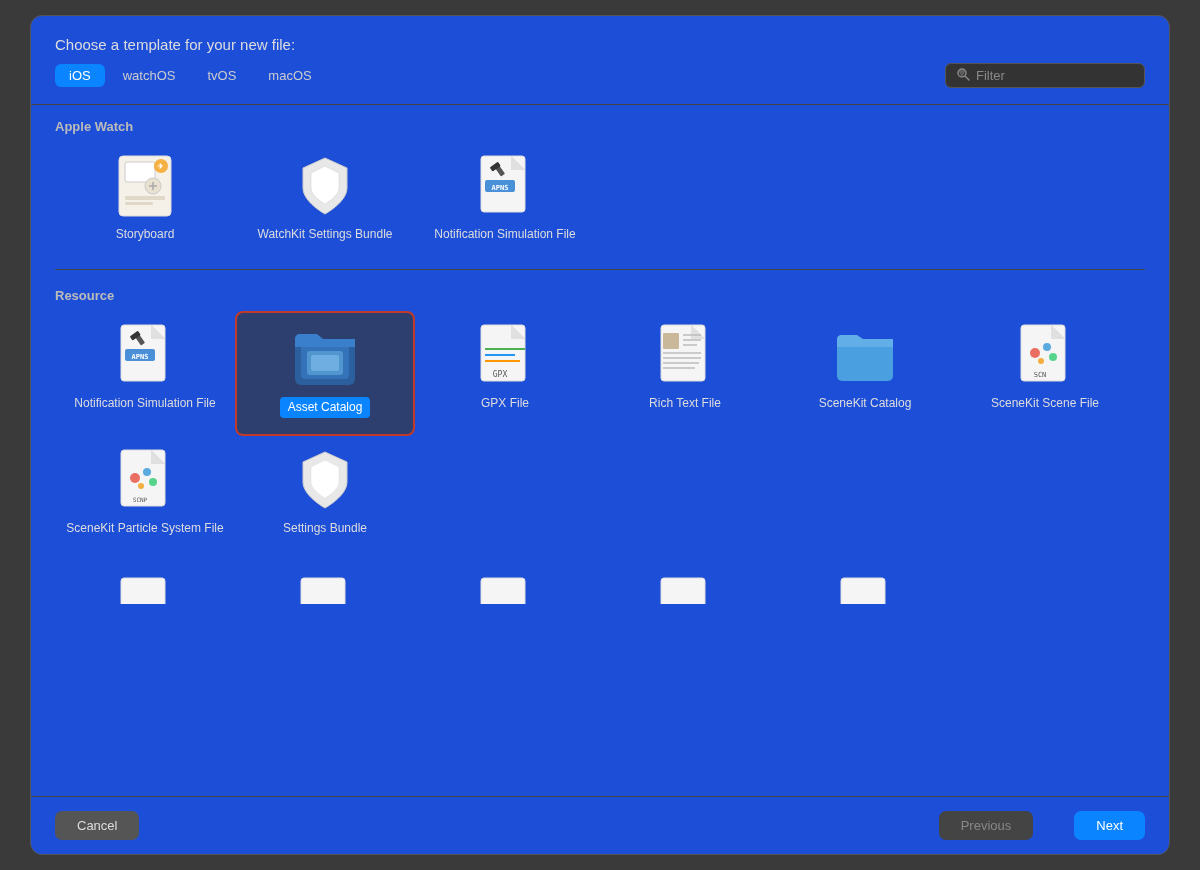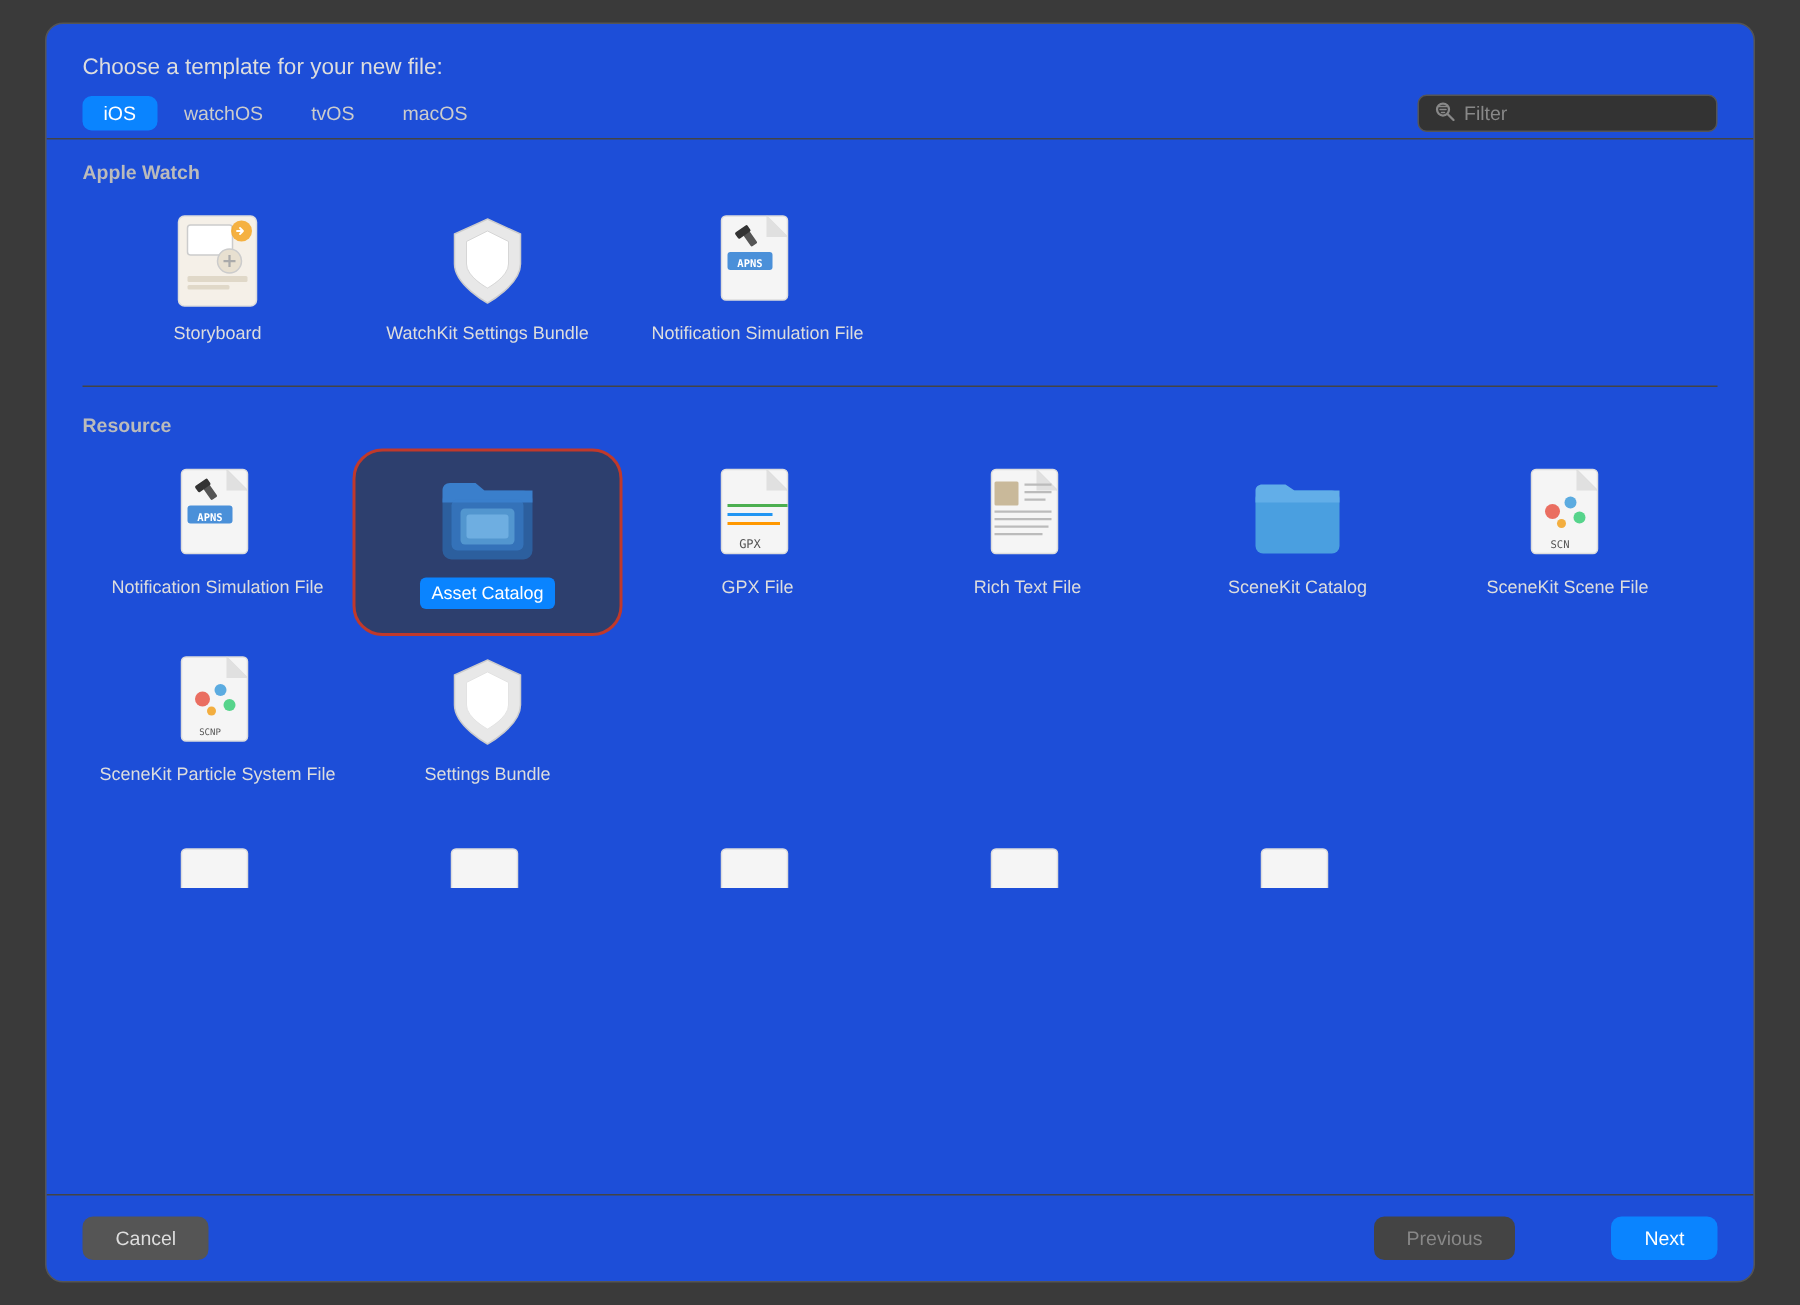--- a/index.html
+++ b/index.html
@@ -24,21 +24,21 @@
     }
     .dialog-header {
       padding: 20px 24px 10px;
       color: #ddd;
       font-size: 15px;
       font-weight: 500;
     }
     .tab-bar {
       display: flex;
       align-items: center;
-      padding: 0 24px 4px;
+      padding: 0 24px 16px;
       gap: 4px;
       border-bottom: 1px solid #444;
     }
     .tab {
       padding: 4px 14px;
       border-radius: 6px;
       font-size: 13px;
       color: #ccc;
       cursor: pointer;
       border: none;
@@ -86,21 +86,21 @@
       flex-direction: column;
       align-items: center;
       padding: 12px 10px 16px;
       cursor: pointer;
       border-radius: 8px;
       position: relative;
     }
     .item.selected {
       background: #2d3f6e;
       border: 2px solid #c0392b;
-      border-radius: 20px;
+      border-radius: 8px;
     }
     .item-icon {
       width: 64px;
       height: 64px;
       display: flex;
       align-items: center;
       justify-content: center;
       margin-bottom: 8px;
     }
     .item-label {
@@ -112,21 +112,21 @@
     .item.selected .item-label {
       color: #fff;
       background: #0a84ff;
       border-radius: 4px;
       padding: 2px 8px;
     }
     .dialog-footer {
       display: flex;
       padding: 14px 24px;
       border-top: 1px solid #444;
-      gap: 24px;
+      gap: 1px;
     }
     .footer-spacer { flex: 1; }
     .btn {
       padding: 7px 22px;
       border-radius: 7px;
       font-size: 13px;
       cursor: pointer;
       border: none;
     }
     .btn-cancel {

